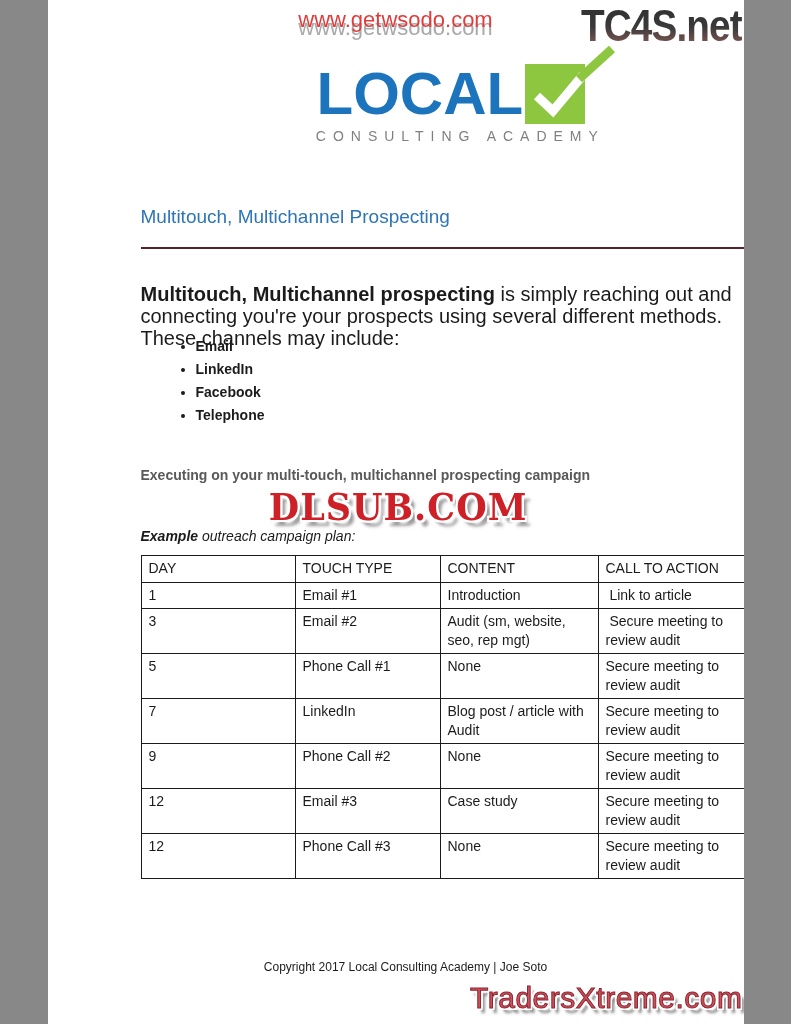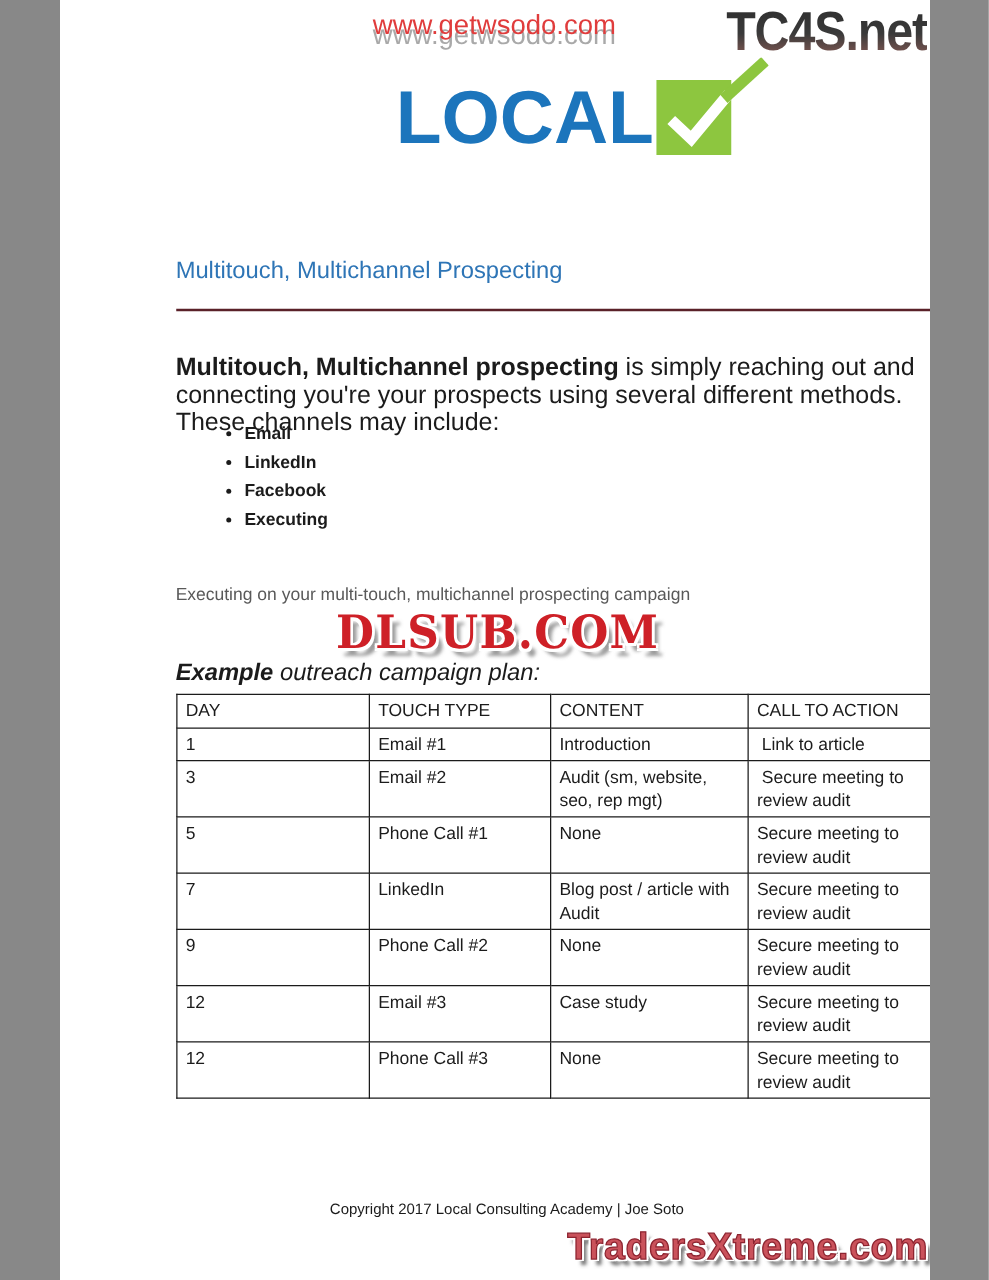--- a/index.html
+++ b/index.html
@@ -29,49 +29,49 @@
   .logo-sub { margin-top:4px; font-size:14px; letter-spacing:7px; color:#7e8083; white-space:nowrap; }
   
   .title { position:absolute; top:206px; left:93px; font-size:19px; font-weight:normal; color:#2e75b6; }
   .rule { position:absolute; top:247px; left:93px; width:605px; height:2px; background:#5a2129; }
   
   .intro { position:absolute; top:283px; left:93px; width:615px; font-size:20px; line-height:22px; white-space:pre-wrap; }
   
   .channels { position:absolute; top:339px; left:120px; list-style-position:outside; padding-left:28px; }
   .channels li { font-size:14px; margin-bottom:8px; line-height:15px;font-weight:bold; }
   
-  .section-heading { position:absolute; top:467px; left:93px; font-size:14px; font-weight:normal; color:#595959; }
+  .section-heading { position:absolute; top:467px; left:93px; font-size:14px; font-weight:bold; color:#595959; }
   
   .dlsub {
     position:absolute; top:486px; left:50%; transform:translateX(-49%) scaleY(1.05);
     font-family:"DejaVu Serif", serif; font-weight:bold; font-size:35px; letter-spacing:1px;
     color:#ce2027; white-space:nowrap;
     text-shadow:
       -2px -2px 0 #fff, 2px -2px 0 #fff, -2px 2px 0 #fff, 2px 2px 0 #fff,
       -2px 0 0 #fff, 2px 0 0 #fff, 0 -2px 0 #fff, 0 2px 0 #fff,
       5px 6px 3px rgba(130,130,130,0.8);
   }
   
-  .example { position:absolute; top:528px; left:93px; font-size:19px; font-style:italic; }
+  .example { position:absolute; top:528px; left:93px; font-size:14px; font-style:italic; }
   
   .campaign {
     position:absolute; top:555px; left:93px; width:604px;
     border-collapse:collapse; table-layout:fixed;
     font-size:14px; line-height:18.5px;
   }
   .campaign th, .campaign td {
     border:1.5px solid #1b1b1b; text-align:left; vertical-align:top;
     padding:3px 7px 4px 7px; font-weight:normal; white-space:pre-wrap; overflow:hidden;
   }
   
   .footer { position:absolute; top:960px; left:0; width:100%; text-align:center; font-size:12px; color:#1b1b1b;padding-left:20px; }
   
   .traders {
     position:absolute; top:981px; right:1px;
-    font-size:30px; font-weight:bold; letter-spacing:0.5px; white-space:nowrap;
+    font-size:30px; font-weight:normal; letter-spacing:0.5px; white-space:nowrap;
     color:#ca525b; -webkit-text-stroke:1px #8d2430;
     text-shadow:
       -2px -2px 0 #fff, 2px -2px 0 #fff, -2px 2px 0 #fff, 2px 2px 0 #fff,
       -2px 0 0 #fff, 2px 0 0 #fff, 0 -2px 0 #fff, 0 2px 0 #fff,
       4px 5px 3px rgba(90,90,90,0.85);
   }
 </style>
 </head>
 <body>
 
@@ -86,32 +86,33 @@
 
   <div class="logo">
     <div class="logo-row">
       <span class="logo-word">LOCAL</span>
       <svg class="logo-check" width="90" height="78" viewBox="0 0 90 78">
         <rect x="0" y="18" width="60" height="60" fill="#8DC63F"></rect>
         <path d="M12 50 L28 65 L58 29" stroke="#ffffff" stroke-width="9" fill="none"></path>
         <path d="M54 33 L87 3" stroke="#8DC63F" stroke-width="9" fill="none"></path>
       </svg>
     </div>
+    <div class="logo-sub">CONSULTING ACADEMY</div>
   </div>
 
   <h1 class="title">Multitouch, Multichannel Prospecting</h1>
   <div class="rule"></div>
 
   <p class="intro"><b>Multitouch, Multichannel prospecting</b><span> is simply reaching out and connecting you're your prospects using several different methods.  These channels may include:</span></p>
 
   <ul class="channels">
       <li>Email</li>
       <li>LinkedIn</li>
       <li>Facebook</li>
-      <li>Executing</li>
+      <li>Telephone</li>
     </ul>
 
   <div class="section-heading">Executing on your multi-touch, multichannel prospecting campaign</div>
 
   <div class="dlsub">DLSUB.COM</div>
 
   <p class="example"><b>Example</b><span> outreach campaign plan:</span></p>
 
   <table class="campaign">
     <colgroup>

